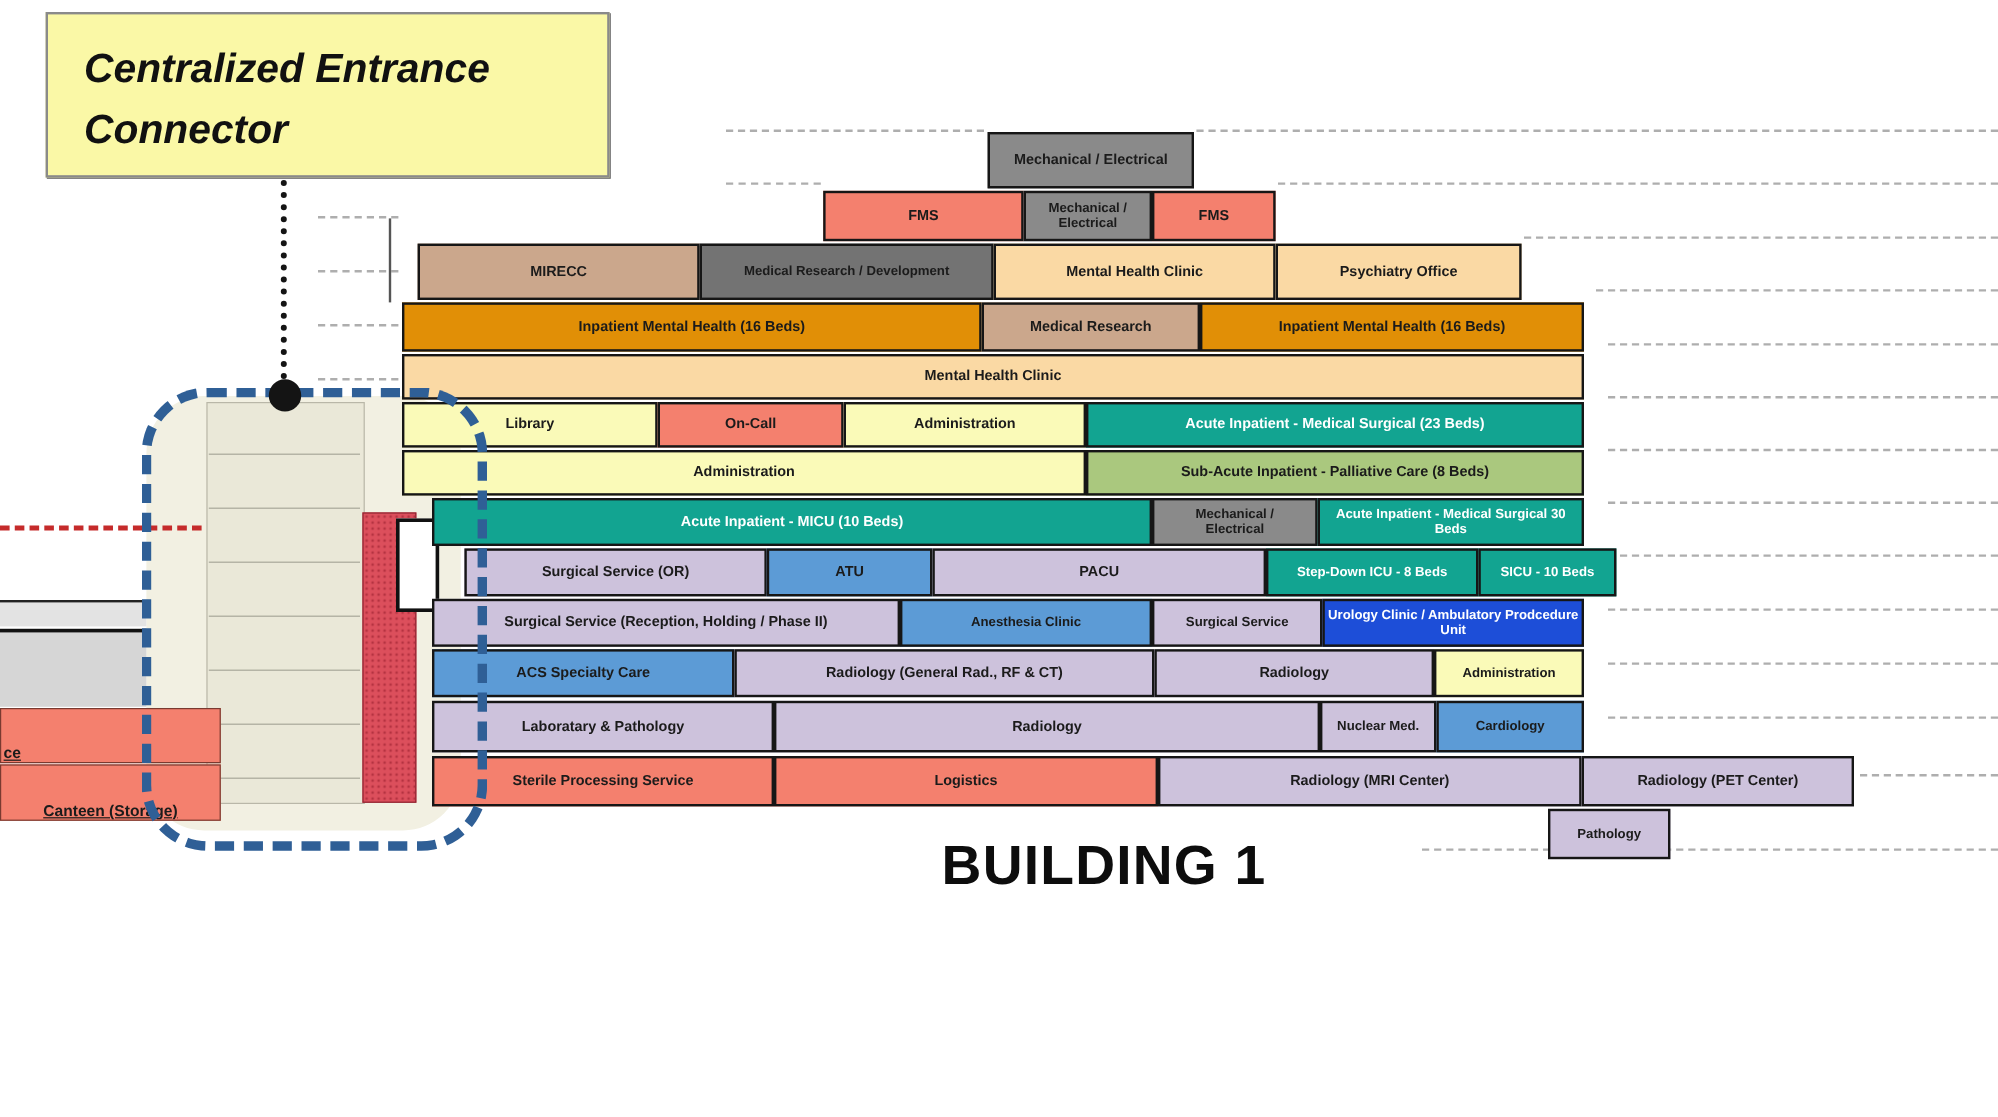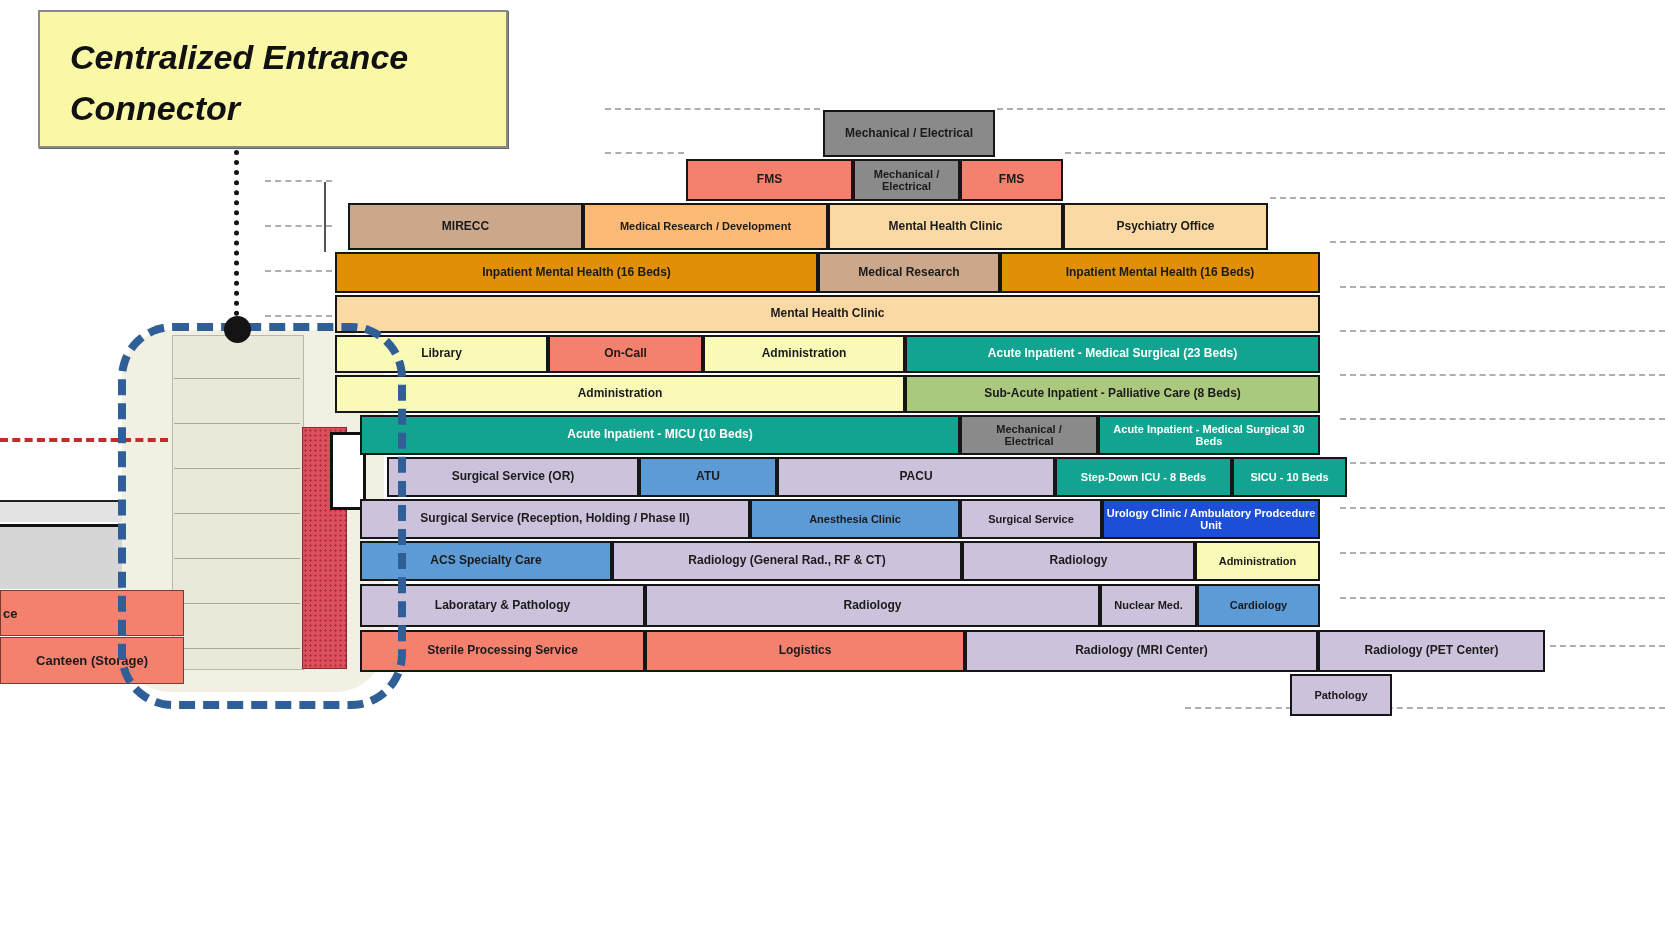--- a/index.html
+++ b/index.html
@@ -8,21 +8,21 @@
   .gridline{position:absolute;border-top:2px dashed #aeaeae;height:0;z-index:0;}
   .vline{position:absolute;width:0;border-left:2px solid #555;z-index:0;}
   .cream{position:absolute;background:#F2F0E2;border-radius:48px;z-index:1;}
   .tower{position:absolute;background:#EAE8D8;border:1px solid #b9b7a8;z-index:1;}
   .floorline{position:absolute;border-top:1px solid #a9a79a;height:0;z-index:1;}
   .redcol{position:absolute;background:#DC4F5C;
           background-image:radial-gradient(#b53341 1px, transparent 1.4px);
           background-size:5px 5px;border:1px solid #8e2531;z-index:1;}
   .grayband{position:absolute;background:#D6D6D6;z-index:1;}
   .salband{position:absolute;background:#F4806E;border:1px solid #7a3a30;z-index:1;
-           color:#1b1b1b;font-weight:bold;font-size:13px;display:flex;align-items:center;}
+           color:#1b1b1b;font-weight:bold;font-size:13px;display:flex;align-items:flex-end;text-decoration:underline;}
   .junction{position:absolute;background:#fff;border:3px solid #111;z-index:1;}
   .redline{position:absolute;height:0;border-top:4px dashed #C52B2B;z-index:1;}
   .row{position:absolute;z-index:2;}
   .seg{position:absolute;top:0;height:100%;box-sizing:border-box;border:2px solid #161616;
        display:flex;align-items:center;justify-content:center;text-align:center;
        font-weight:bold;font-size:12px;color:#1b1b1b;line-height:1.1;}
   .seg.small{font-size:11px;}
   .seg .wrapbox{display:block;max-width:95px;}
   .dashedrect{position:absolute;left:118px;top:323px;width:272px;height:370px;
        border:8px dashed #2F5F96;border-radius:55px;z-index:3;background:transparent;}
@@ -106,21 +106,21 @@
           <span class="wrapbox">Mechanical / Electrical</span>
         </div>
         <div class="seg" style="left: 274px; width: 103px; background: rgb(244, 128, 110); color: rgb(27, 27, 27);">
           <span>FMS</span>
         </div>
       </div>
       <div class="row" style="left: 348px; top: 203px; width: 920px; height: 47px;">
         <div class="seg" style="left: 0px; width: 235px; background: rgb(203, 167, 140); color: rgb(27, 27, 27);">
           <span>MIRECC</span>
         </div>
-        <div class="seg small" style="left: 235px; width: 245px; background: #fdba74; color: rgb(27, 27, 27);">
+        <div class="seg small" style="left: 235px; width: 245px; background: #737373; color: rgb(27, 27, 27);">
           <span>Medical Research / Development</span>
         </div>
         <div class="seg" style="left: 480px; width: 235px; background: rgb(250, 217, 164); color: rgb(27, 27, 27);">
           <span>Mental Health Clinic</span>
         </div>
         <div class="seg" style="left: 715px; width: 205px; background: rgb(250, 217, 164); color: rgb(27, 27, 27);">
           <span>Psychiatry Office</span>
         </div>
       </div>
       <div class="row" style="left: 335px; top: 252px; width: 985px; height: 41px;">
@@ -254,14 +254,15 @@
 
   <div class="dashedrect"></div>
 
   <div class="dotline"></div>
   <div class="dot"></div>
 
   <div class="callout">
     <span>Centralized Entrance Connector</span>
   </div>
 
+  <div class="title">BUILDING 1</div>
 
 </div>
 
 </body></html>

